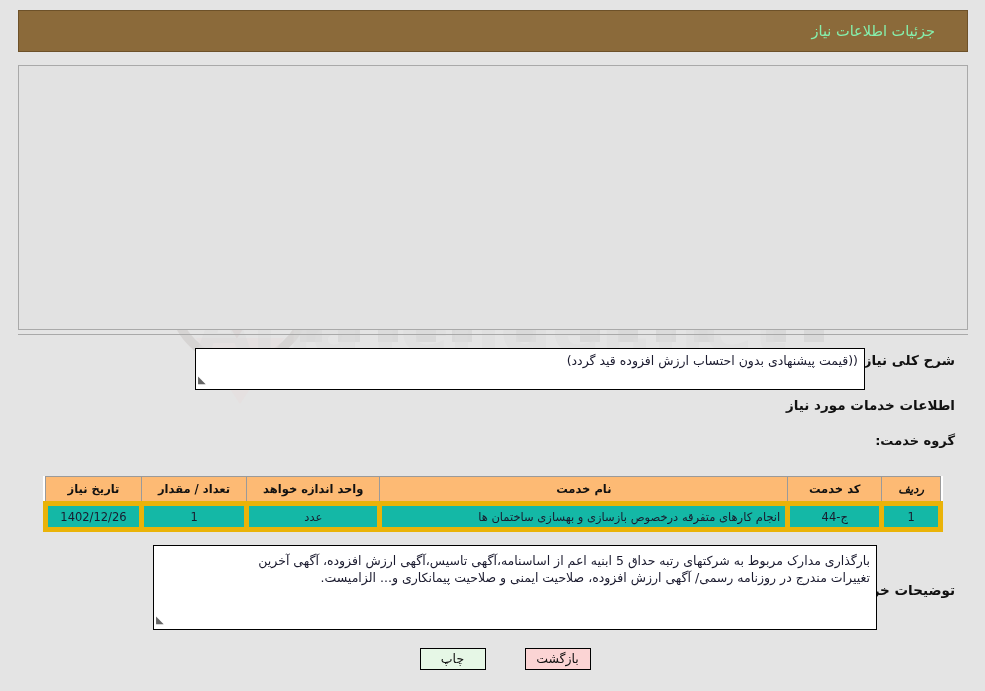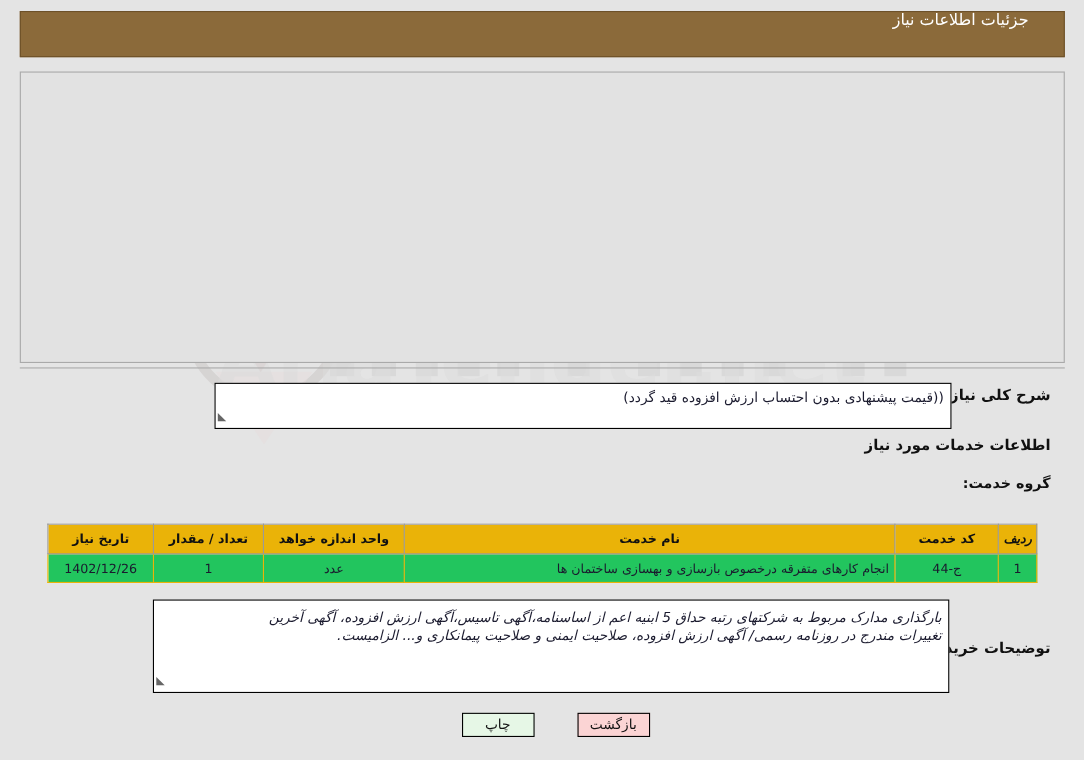--- a/index.html
+++ b/index.html
@@ -27,23 +27,23 @@
     opacity: 0.30;
   }
 
   
   .titlebar {
     position: absolute;
     left: 18px; top: 10px;
     width: 950px; height: 42px;
     background: #8b6a3a;
     border: 1px solid #6d5129;
-    color: #ffffff;
+    color: #86efac;
     display: flex;
-    align-items: flex-start;
+    align-items: center;
     justify-content: flex-start;
     padding-right: 32px;
     font-size: 14.5px;
     z-index: 2;
   }
 
   
   .panel {
     position: absolute;
     background: #e2e2e2;
@@ -151,33 +151,33 @@
 
   
   table.grid {
     position: absolute;
     border-collapse: collapse;
     z-index: 3;
     background: #ffffff;
     font-size: 11.5px;
   }
   table.grid th {
-    background: #eab308;
+    background: #fdba74;
     border: 1px solid #9a9a9a;
     color: #111;
     font-weight: bold;
     font-size: 11.5px;
     height: 27px;
-    padding: 0 4px;
+    padding: 0 16px;
     text-align: center;
     white-space: nowrap;
   }
   table.grid td {
-    background: #22c55e;
-    border: 1px solid #eab308;
+    background: #14b8a6;
+    border: 5px solid #eab308;
     color: #1a1a2e;
     height: 26px;
     padding: 0 5px;
     text-align: center;
     font-size: 11.5px;
     white-space: nowrap;
   }
   table.grid td.name { text-align: right; }
 
   
@@ -366,21 +366,21 @@
         <td>ج-44</td>
         <td class="name">انجام کارهای متفرقه درخصوص بازسازی و بهسازی ساختمان ها</td>
         <td>عدد</td>
         <td>1</td>
         <td>1402/12/26</td>
       </tr>
     </tbody>
   </table>
 
   <div class="section-hd" style="right:30px; top:582px;">توضیحات خریدار:</div>
-  <div class="tabox" style="position:absolute; right:122px; top:545px; width:724px; height:85px; z-index:3; padding-top:6px;font-style:italic;">
+  <div class="tabox" style="position:absolute; right:108px; top:545px; width:724px; height:85px; z-index:3; padding-top:6px;">
     <div>بارگذاری مدارک مربوط به شرکتهای رتبه حداق 5 ابنیه اعم از اساسنامه،آگهی تاسیس،آگهی ارزش افزوده، آگهی آخرین</div>
     <div>تغییرات مندرج در روزنامه رسمی/ آگهی ارزش افزوده، صلاحیت ایمنی و صلاحیت پیمانکاری و... الزامیست.</div>
     <span class="resize">◣</span>
   </div>
 
   <div class="btnbar">
     <div class="btn btn-back">بازگشت</div>
     <div class="btn btn-print">چاپ</div>
   </div>
 

